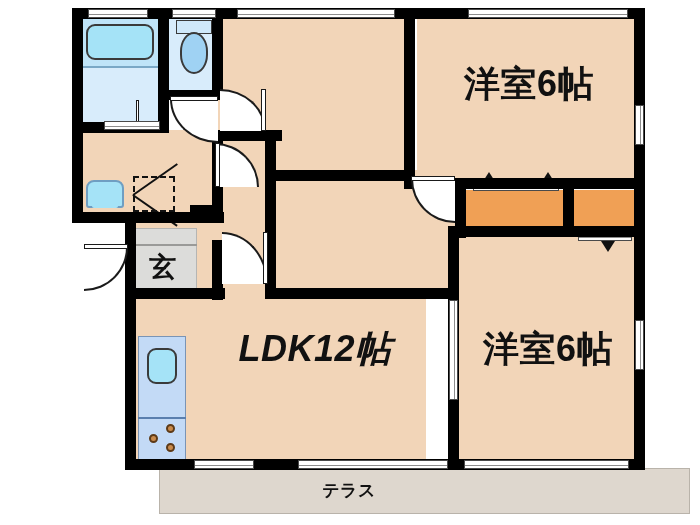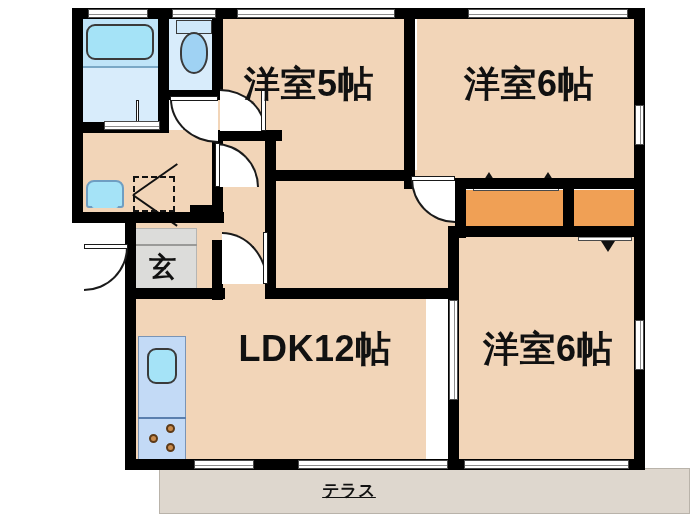--- a/index.html
+++ b/index.html
@@ -60,21 +60,21 @@
   .burner{position:absolute;border-radius:50%;background:#c98a4b;
           border:2px solid #5d3a17;box-sizing:border-box;}
   .sep{position:absolute;background:#5a7fae;}
 </style>
 </head>
 <body>
 
 <div id="plan">
 
   <div class="tile f-terrace" style="left:159px;top:468px;width:531px;height:46px;border:1px solid #b9b3aa;box-sizing:border-box;"></div>
-  <div class="label" style="left:159px;top:472px;width:380px;height:36px;font-size:17px;text-decoration:underline;">テラス</div>
+  <div class="label" style="left:159px;top:472px;width:380px;height:36px;font-size:17px;">テラス</div>
 
   <div class="room" style="left:214px;top:18px;width:190px;height:152px;"></div>
 
   <div class="room" style="left:417px;top:18px;width:220px;height:165px;"></div>
 
   <div class="room" style="left:136px;top:130px;width:136px;height:160px;"></div>
   <div class="room" style="left:214px;top:130px;width:190px;height:160px;"></div>
 
   <div class="room" style="left:80px;top:130px;width:140px;height:92px;"></div>
 
@@ -188,18 +188,17 @@
   <div class="leaf" style="left:263px;top:232px;width:5px;height:52px;"></div>
 
   <div class="swing" style="left:84px;top:247px;width:44px;height:44px;border-top:none;border-left:none;
               border-radius:0 0 100% 0;"></div>
   <div class="leaf" style="left:84px;top:244px;width:44px;height:5px;"></div>
 
   <div class="swing" style="left:411px;top:179px;width:44px;height:44px;border-top:none;border-right:none;
               border-radius:0 0 0 100%;"></div>
   <div class="leaf" style="left:411px;top:176px;width:44px;height:5px;"></div>
 
-  <div class="label" style="left:214px;top:60px;width:190px;height:48px;font-size:36px;">洋室5帖</div>
   <div class="label" style="left:424px;top:60px;width:210px;height:48px;font-size:36px;">洋室6帖</div>
-  <div class="label" style="left:190px;top:325px;width:250px;height:48px;font-size:36px;">LDK12帖</div>
+  <div class="label" style="left:190px;top:325px;width:250px;height:48px;font-size:36px;font-style:italic;">LDK12帖</div>
   <div class="label" style="left:459px;top:325px;width:178px;height:48px;font-size:36px;">洋室6帖</div>
 
 </div>
 
 </body></html>

